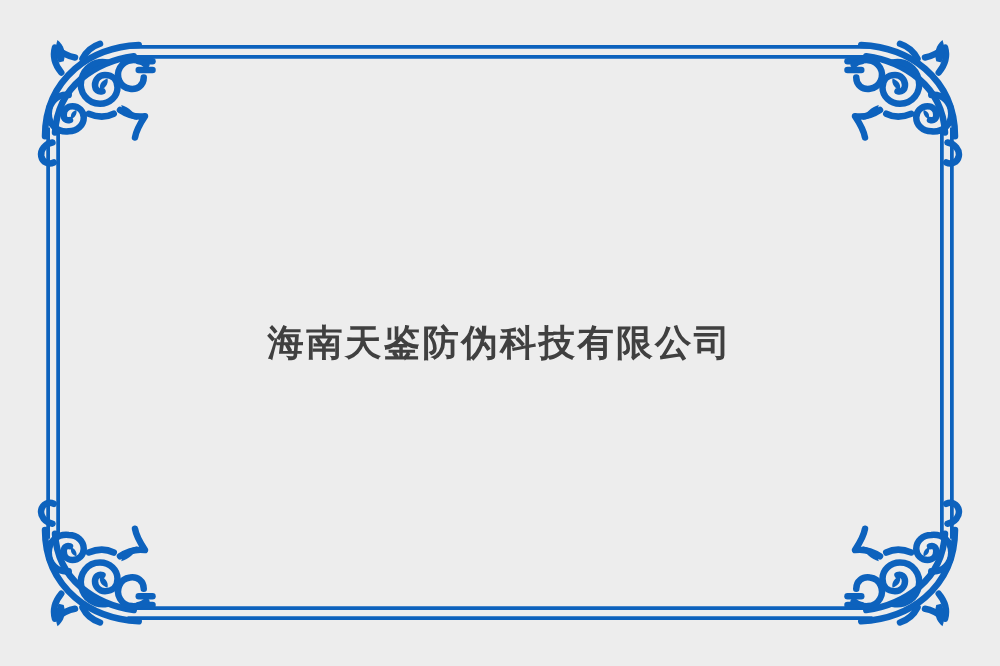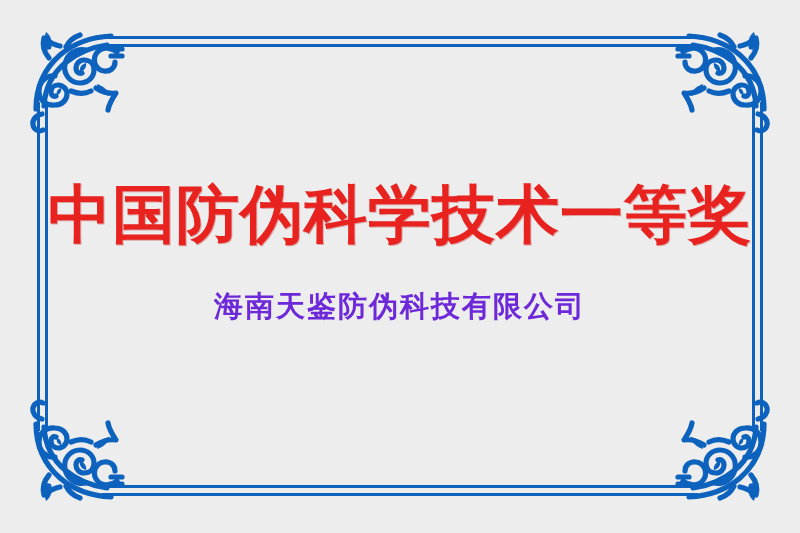--- a/index.html
+++ b/index.html
@@ -97,21 +97,21 @@
     transform: translateY(-38px);
     text-shadow: 1px 1px 0 rgba(190, 30, 28, 0.35);
   }
 
   .subtitle {
     font-family: "DejaVu Serif", "Liberation Serif", serif;
     font-weight: 700;
     font-size: 29px;
     line-height: 1;
     letter-spacing: 2px;
-    color: #6d28d9;
+    color: #404040;
     white-space: nowrap;
     margin: 0;
     transform: translateY(8px);
   }
 </style>
 </head>
 <body>
 
 <div id="plaque">
 
@@ -250,17 +250,16 @@
       <g fill="#0d62bd" stroke="none">
         <path d="M66,58 c4,-1 7,-5 6,-9 c-4,1 -7,4 -6,9 z"></path>
         <path d="M43,81 c3,-1 5,-4 4,-7 c-3,1 -5,3 -4,7 z"></path>
         <path d="M83,70 c6,2 11,6 13,12 c-7,-1 -12,-5 -13,-12 z"></path>
         <path d="M33,36 c-3,-6 -3,-12 -1,-18 c5,4 7,10 5,17 z"></path>
       </g>
     </svg>
   </div>
 
   <div class="content">
-    <div class="title">中国防伪科学技术一等奖</div>
     <div class="subtitle">海南天鉴防伪科技有限公司</div>
   </div>
 
 </div>
 
 </body></html>

